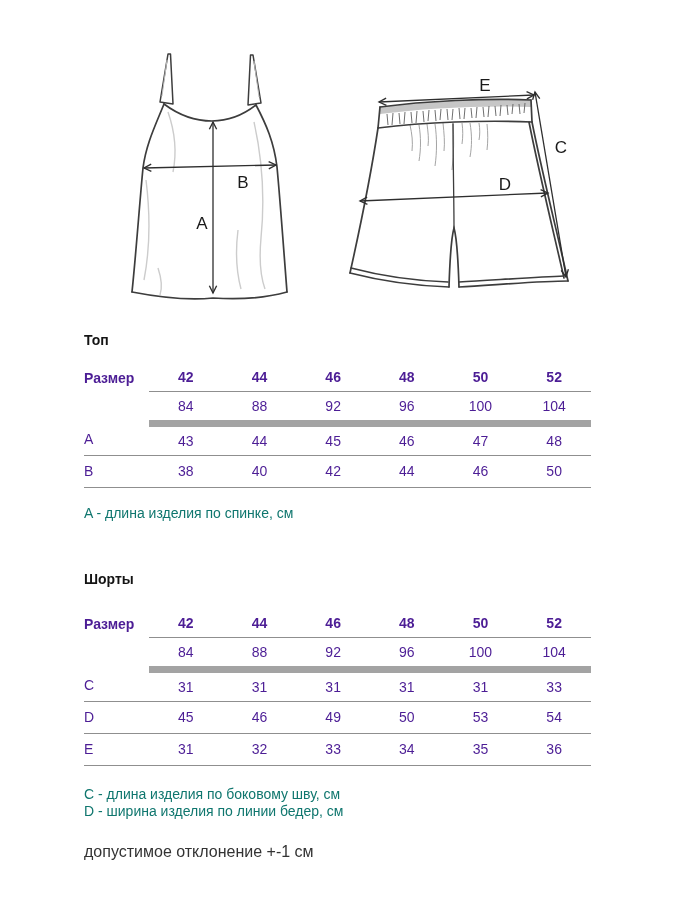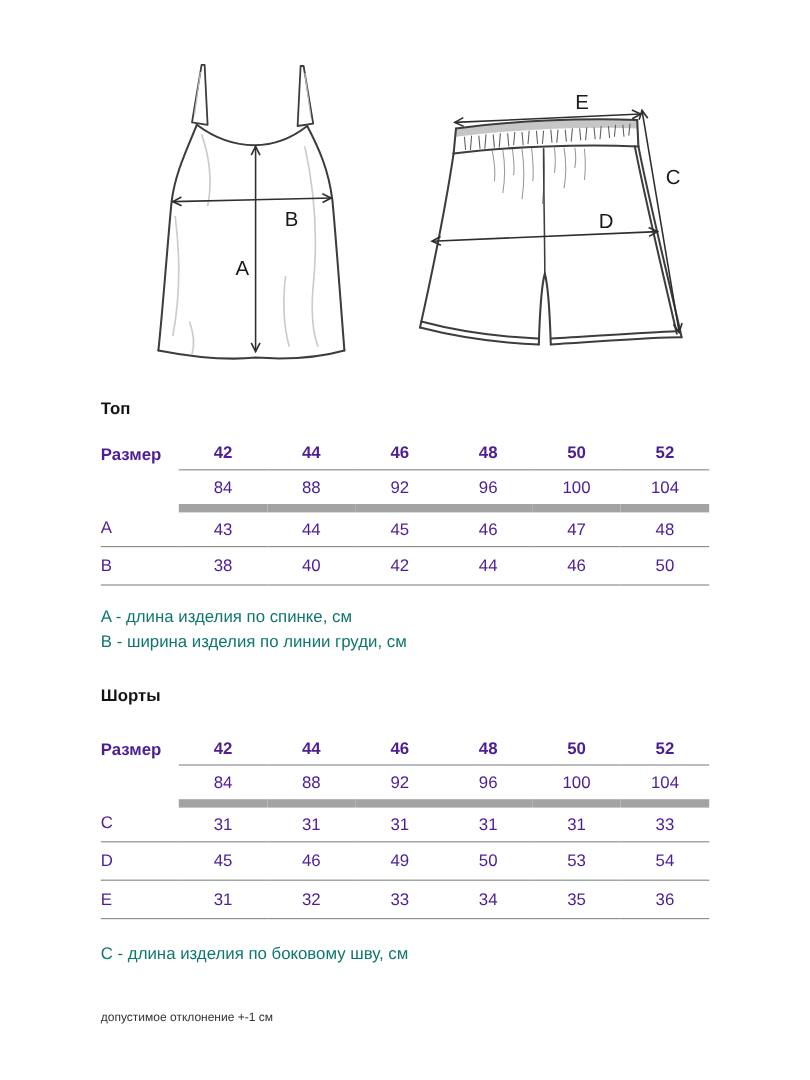--- a/index.html
+++ b/index.html
@@ -40,21 +40,21 @@
   .size-table tr.sub td { border-bottom:7px solid #a3a3a3; }
   .size-table tr.sub td.lbl { border-bottom:none; }
   .size-table tr.meas td { border-bottom:1px solid #8f8f8f; }
   .size-table .lbl { text-align:left; }
 
   .legend { position:absolute; left:84px; font-size:14px; color:#0f766e; }
   #legend-top { top:503px; line-height:21px; }
   #legend-shorts { top:786px; line-height:17px; }
   .note {
     position:absolute; left:84px; top:843px;
-    font-size:10px; color:#333;
+    font-size:16px; color:#333;
   }
   svg text {
     font-family:"Liberation Sans", sans-serif;
     font-size:17px; fill:#1a1a1a;
   }
 </style>
 </head>
 <body>
 
 <div class="page">
@@ -177,21 +177,20 @@
       <td>42</td>
       <td>44</td>
       <td>46</td>
       <td>50</td>
     </tr>
   </tbody>
     </table>
 
   <div id="legend-top" class="legend">
     <div>A - длина изделия по спинке, см</div>
-    <div>B - ширина изделия по линии груди, см</div>
   </div>
 
   <h2 id="title-shorts" class="section-title">Шорты</h2>
 
   <table id="table-shorts" class="size-table">
     <colgroup>
         <col style="width:65px">
         <col span="6">
       </colgroup>
     <tbody>
@@ -238,17 +237,18 @@
       <td>33</td>
       <td>34</td>
       <td>35</td>
       <td>36</td>
     </tr>
   </tbody>
     </table>
 
   <div id="legend-shorts" class="legend">
     <div>C - длина изделия по боковому шву, см</div>
+    <div>D - ширина изделия по линии бедер, см</div>
   </div>
 
   <div class="note">допустимое отклонение +-1 см</div>
 
 </div>
 
 </body></html>

